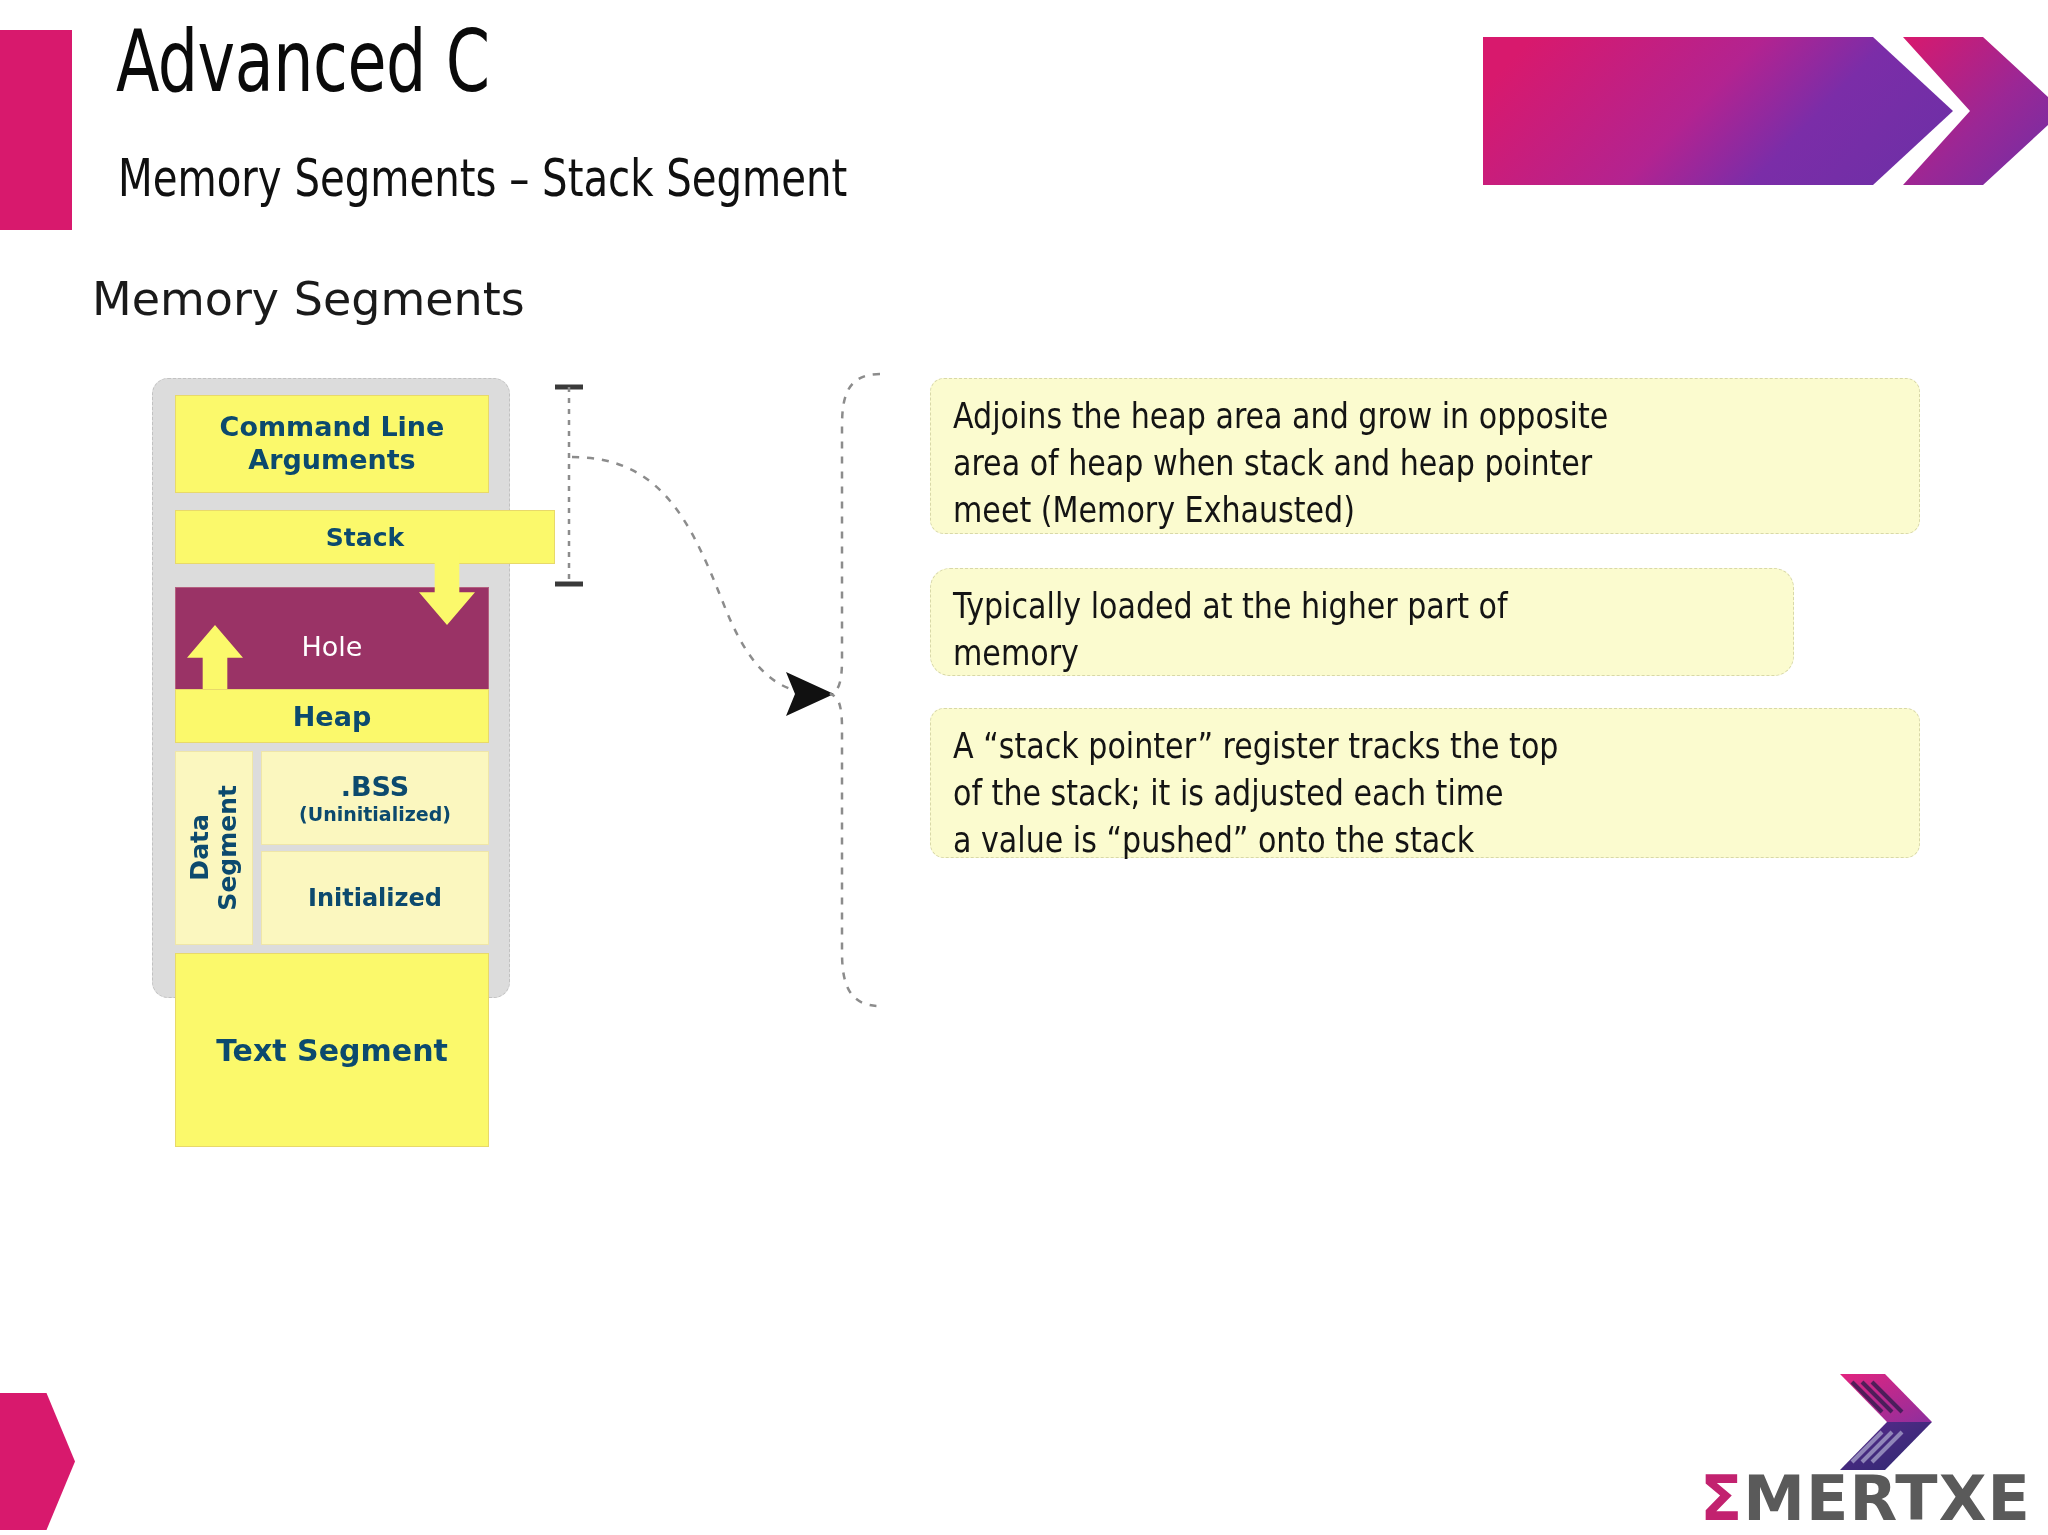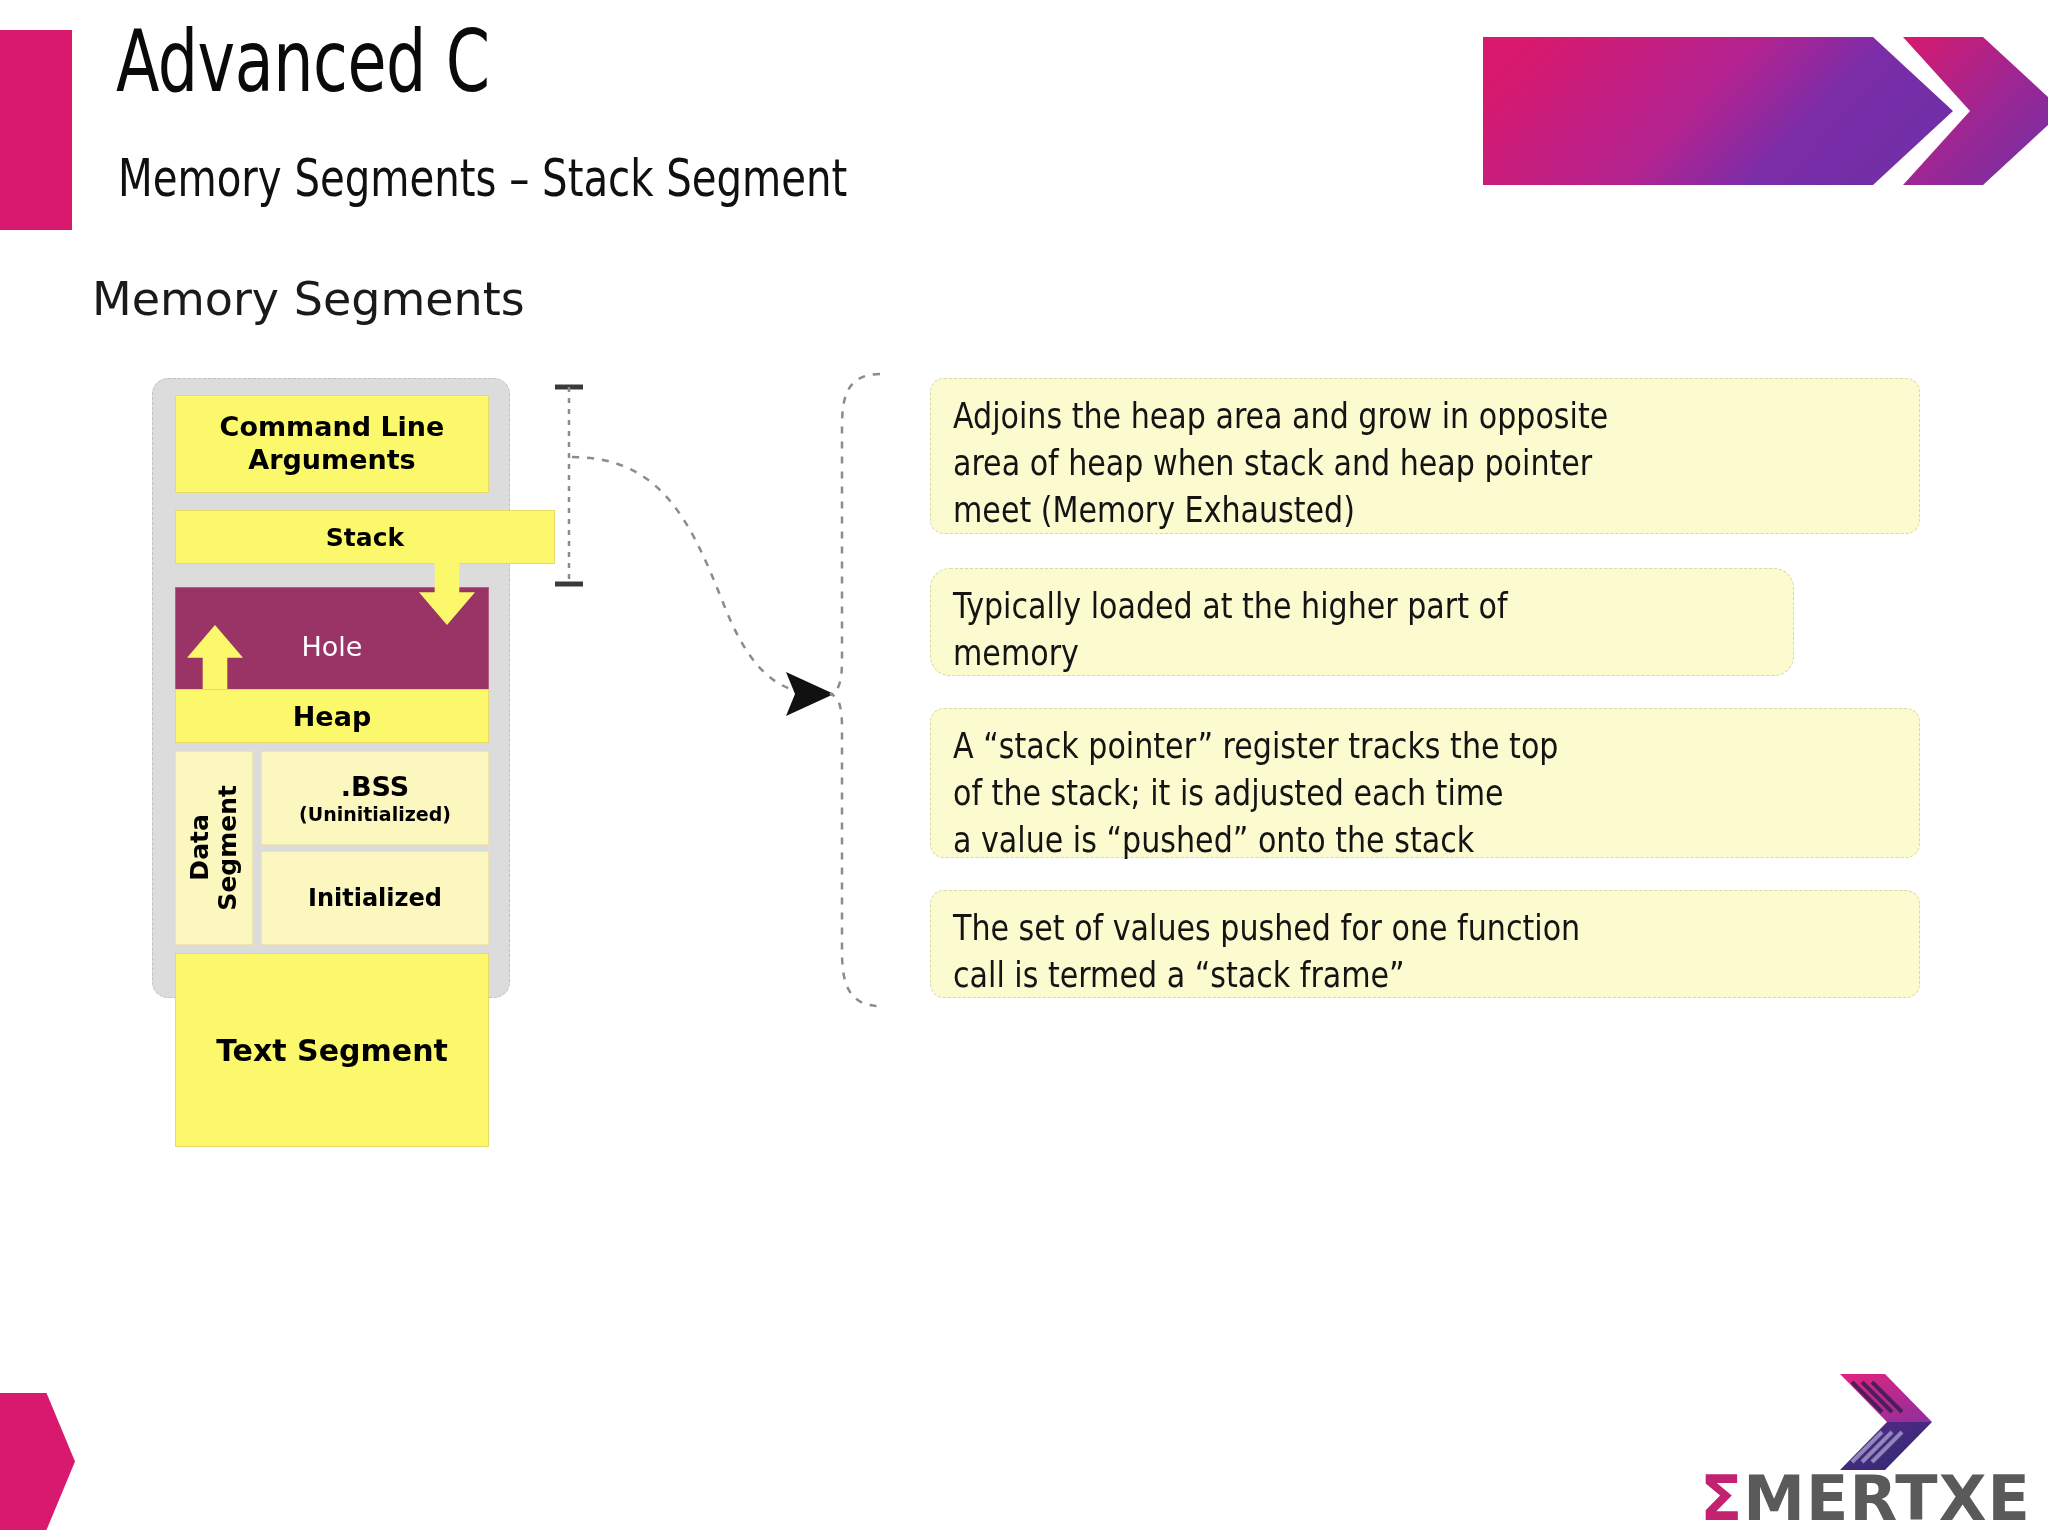--- a/index.html
+++ b/index.html
@@ -53,21 +53,21 @@
     background: #dcdcdc; border-radius: 16px;
     border: 1px dashed #c2c2c2;
   }
   .mem-box {
     position: absolute;
     background: #fbf96b;
     border: 1px solid #e8d96a;
     display: flex; align-items: center; justify-content: center;
     text-align: center;
     font-family: "DejaVu Sans", "Liberation Sans", sans-serif;
-    font-weight: bold; color: #000000;
+    font-weight: bold; color: #0c4a6e;
   }
   .mem-cla   { left: 22px; top: 16px;  width: 314px; height: 98px;  font-size: 27px; line-height: 1.22; }
   .mem-stack { left: 22px; top: 131px; width: 380px; height: 54px;  font-size: 25px; }
   .mem-hole  { left: 22px; top: 184px; width: 314px; height: 118px;
                background: #9a3366; border: 1px solid #b4607f; color: #ffffff;
                font-weight: 400; font-size: 27px; margin-top: 24px; }
   .mem-heap  { left: 22px; top: 310px; width: 314px; height: 54px;  font-size: 27px; }
   .mem-dataseg {
     left: 22px; top: 372px; width: 78px; height: 194px;
     background: #fbf7bf; border: 1px solid #efe6a8; font-size: 25px;
@@ -230,24 +230,20 @@
 meet  (Memory Exhausted)</p>
   </div>
   <div class="tbox tbox-2">
     <p>Typically loaded at the higher part of
 memory</p>
   </div>
   <div class="tbox tbox-3">
     <p>A “stack pointer” register tracks the top
 of the stack; it is adjusted each time
 a value is “pushed” onto the stack</p>
-  </div>
-  <div class="tbox tbox-4">
-    <p>The set of values pushed for one function
-call is termed a “stack frame”</p>
   </div>
 
   <div class="footer-pink"></div>
 
   <svg class="logo" viewBox="0 0 330 160">
     <defs>
       <linearGradient id="gLogoTop" x1="0" y1="0" x2="1" y2="1">
         <stop offset="0%" stop-color="#e2247f"></stop>
         <stop offset="100%" stop-color="#8e2f9e"></stop>
       </linearGradient>

